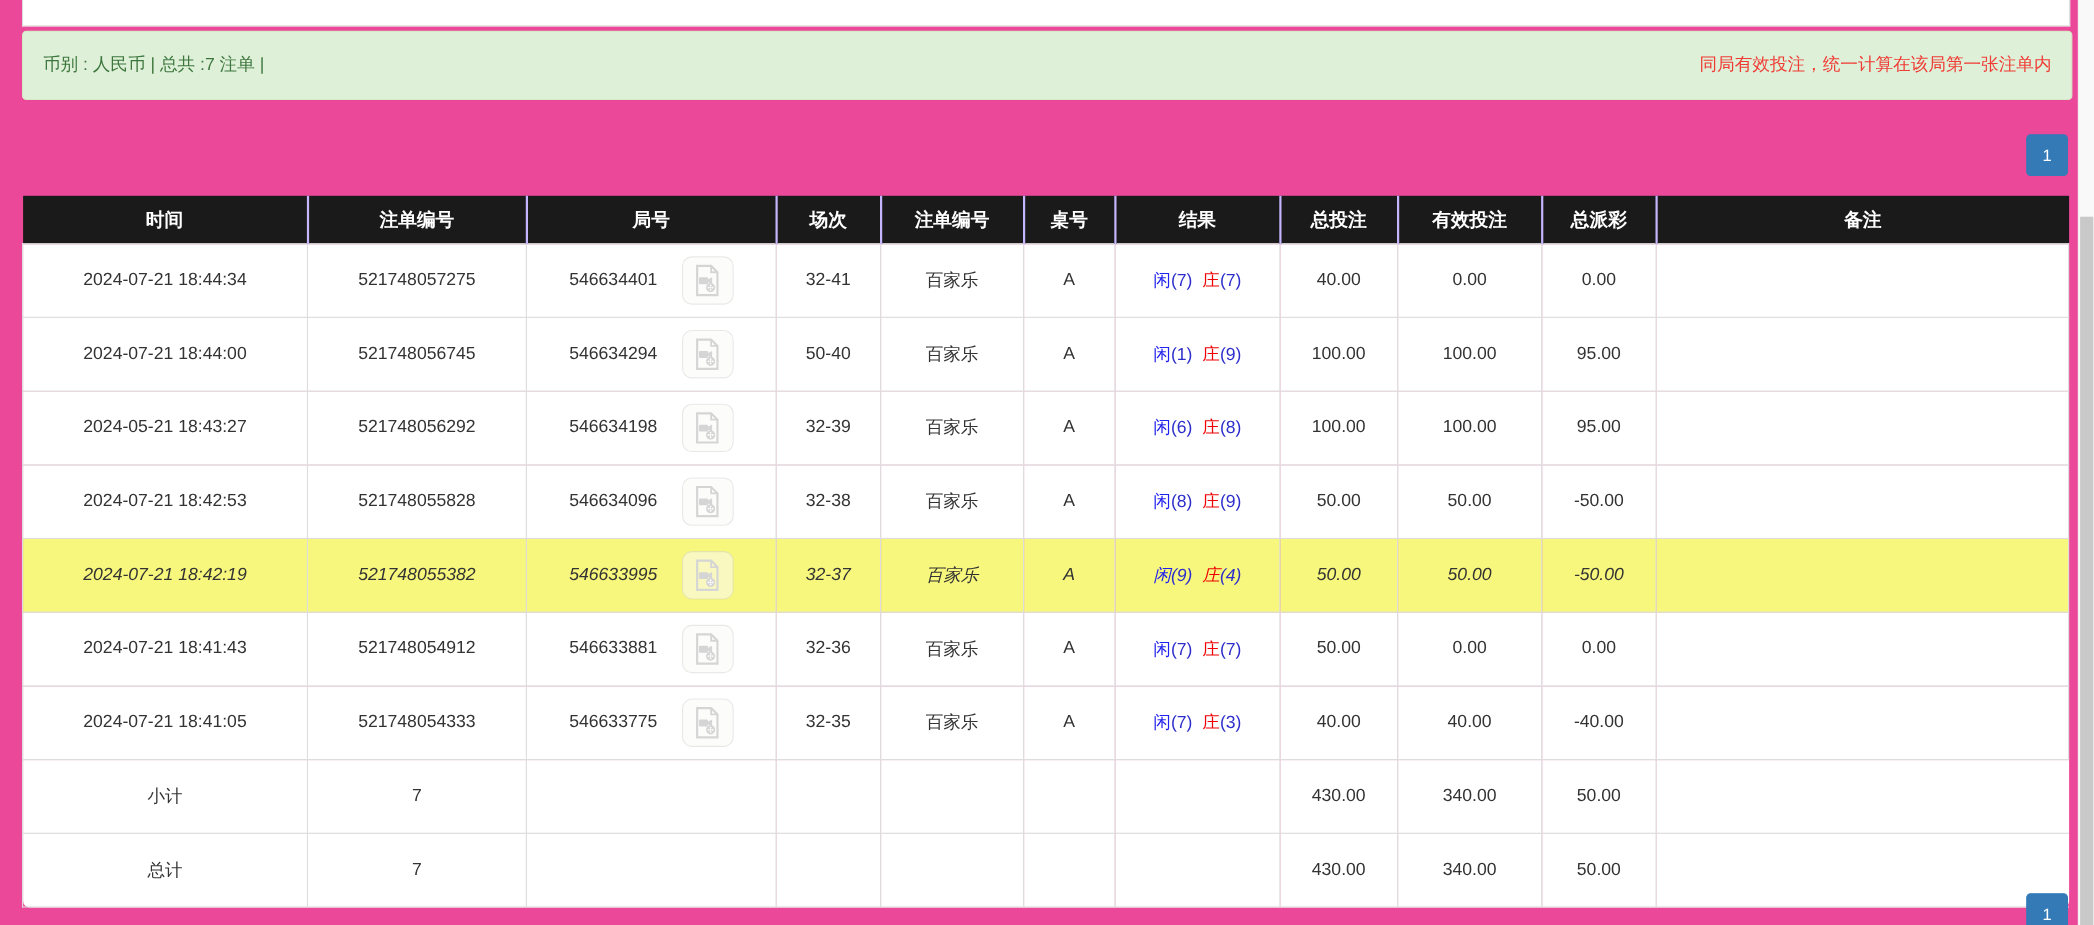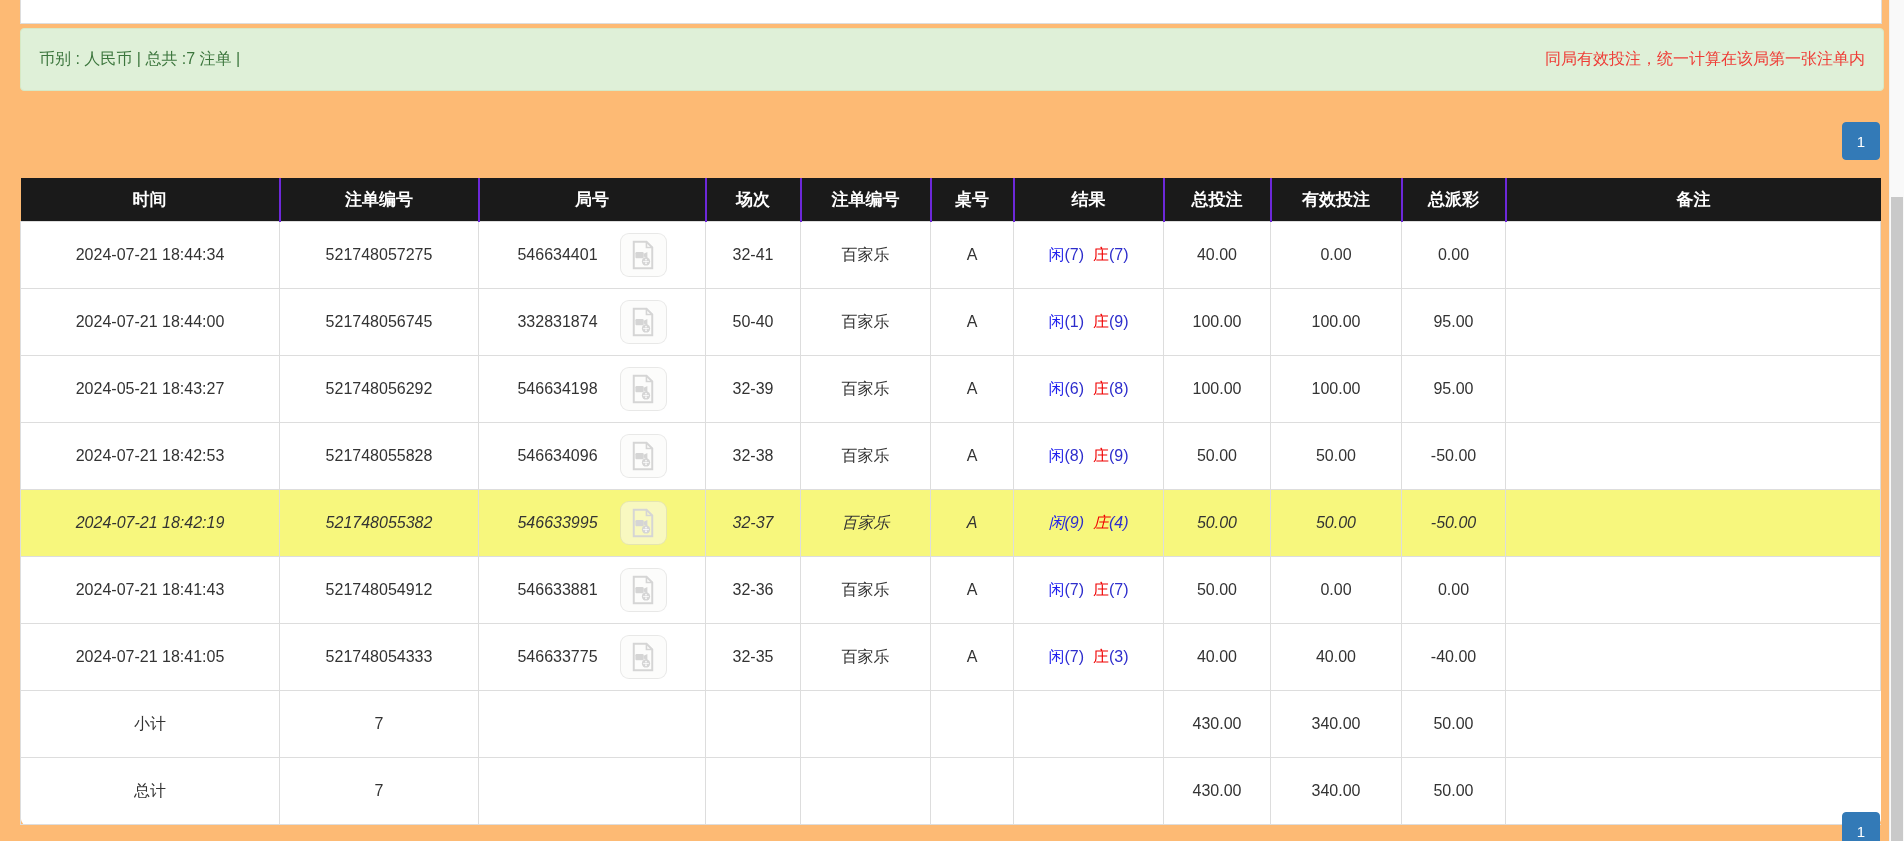--- a/index.html
+++ b/index.html
@@ -1,16 +1,16 @@
 <!DOCTYPE html>
 <html style="--accent: #337ab7; --header-bg: #1a1a1a; --highlight: #f7f77d; --gray-row: #9b9b9b; --banner-bg: #dff0d8; --banner-border: #d6e9c6; --banner-text: #3c763d; --note-red: #ef3b35; --value-blue: #2b62e0; --neg-red: #ff0000; --result-blue: #2222ee; --result-num-blue: #2d2dcc; --banker-red: #f00000;"><head>
 <meta charset="utf-8">
 <style>
   html,body{margin:0;padding:0;background:#fff;}
-  .page{position:relative;width:1904px;height:841px;overflow:hidden;background:#fdba74;
+  .page{position:relative;width:1904px;height:841px;overflow:hidden;background:#ec4899;
         font-family:"Liberation Sans","DejaVu Sans",sans-serif;color:#333;}
 
   
   .top-strip{position:absolute;left:20px;top:-30px;width:1862px;height:54px;box-sizing:border-box;
              background:#fff;border:1px solid #ddd;border-top:none;}
 
   
   .banner{position:absolute;left:20px;top:28px;width:1864px;height:63px;box-sizing:border-box;
           background:var(--banner-bg,#dff0d8);border:1px solid var(--banner-border,#d6e9c6);
           border-radius:4px;display:flex;align-items:center;justify-content:space-between;
@@ -23,21 +23,21 @@
   .pager.top{top:122px;}
   .pager.bottom{top:812px;}
   .page-btn{min-width:38px;height:38px;box-sizing:border-box;border-radius:4px;cursor:pointer;
             background:var(--accent,#337ab7);border:1px solid var(--accent,#337ab7);color:#fff;
             font-size:15px;display:flex;align-items:center;justify-content:center;}
 
   
   table.report{position:absolute;left:20px;top:178px;width:1860px;border-collapse:collapse;
                table-layout:fixed;}
   table.report thead th{background:var(--header-bg,#1a1a1a);color:#fff;font-weight:bold;
-               font-size:17px;height:43px;border-right:2px solid #6d28d9;padding:0;text-align:center;}
+               font-size:17px;height:43px;border-right:2px solid #c4b5fd;padding:0;text-align:center;}
   table.report thead th:last-child{border-right:none;}
   table.report tbody td{height:66px;border:1px solid #ddd;font-size:16px;color:#333;
                text-align:center;vertical-align:middle;background:#fff;padding:0 4px;}
   tr.highlight td{background:var(--highlight,#f7f77d) !important;font-style:italic;}
 
   .round-wrap{display:flex;align-items:center;justify-content:center;gap:22px;}
   .video-btn{width:47px;height:44px;border-radius:9px;border:1px solid rgba(0,0,0,0.08);
              background:rgba(250,250,248,0.55);display:flex;align-items:center;justify-content:center;
              cursor:pointer;padding:0;}
   .video-btn svg{display:block;}
@@ -139,21 +139,21 @@
     <td class="c-totalbet">40.00</td>
     <td class="c-validbet">0.00</td>
     <td class="c-payout">0.00</td>
     <td class="c-remark"></td>
   </tr>
         <tr>
     <td class="c-time">2024-07-21 18:44:00</td>
     <td class="c-betid">521748056745</td>
     <td class="c-round">
       <span class="round-wrap">
-        <span class="round-num">332831874</span>
+        <span class="round-num">546634294</span>
         <button class="video-btn">
           <span>
             <svg width="28" height="30" viewBox="0 0 24 26">
               <path d="M4 1.5 h11 l5 5 v18 h-16 z" fill="none" stroke="#d5d5d5" stroke-width="1.7"></path>
               <path d="M15 1.5 v5 h5" fill="none" stroke="#d5d5d5" stroke-width="1.4"></path>
               <rect x="5.4" y="10.5" width="7.2" height="5.4" rx="1" fill="#d5d5d5"></rect>
               <path d="M12.6 12 l3.2-1.6 v5.6 l-3.2-1.6 z" fill="#d5d5d5"></path>
               <circle cx="14.6" cy="18.6" r="3.6" fill="#d5d5d5"></circle>
               <circle cx="14.6" cy="18.6" r="0.8" fill="#fff"></circle>
               <circle cx="14.6" cy="16.9" r="0.7" fill="#fff"></circle>

